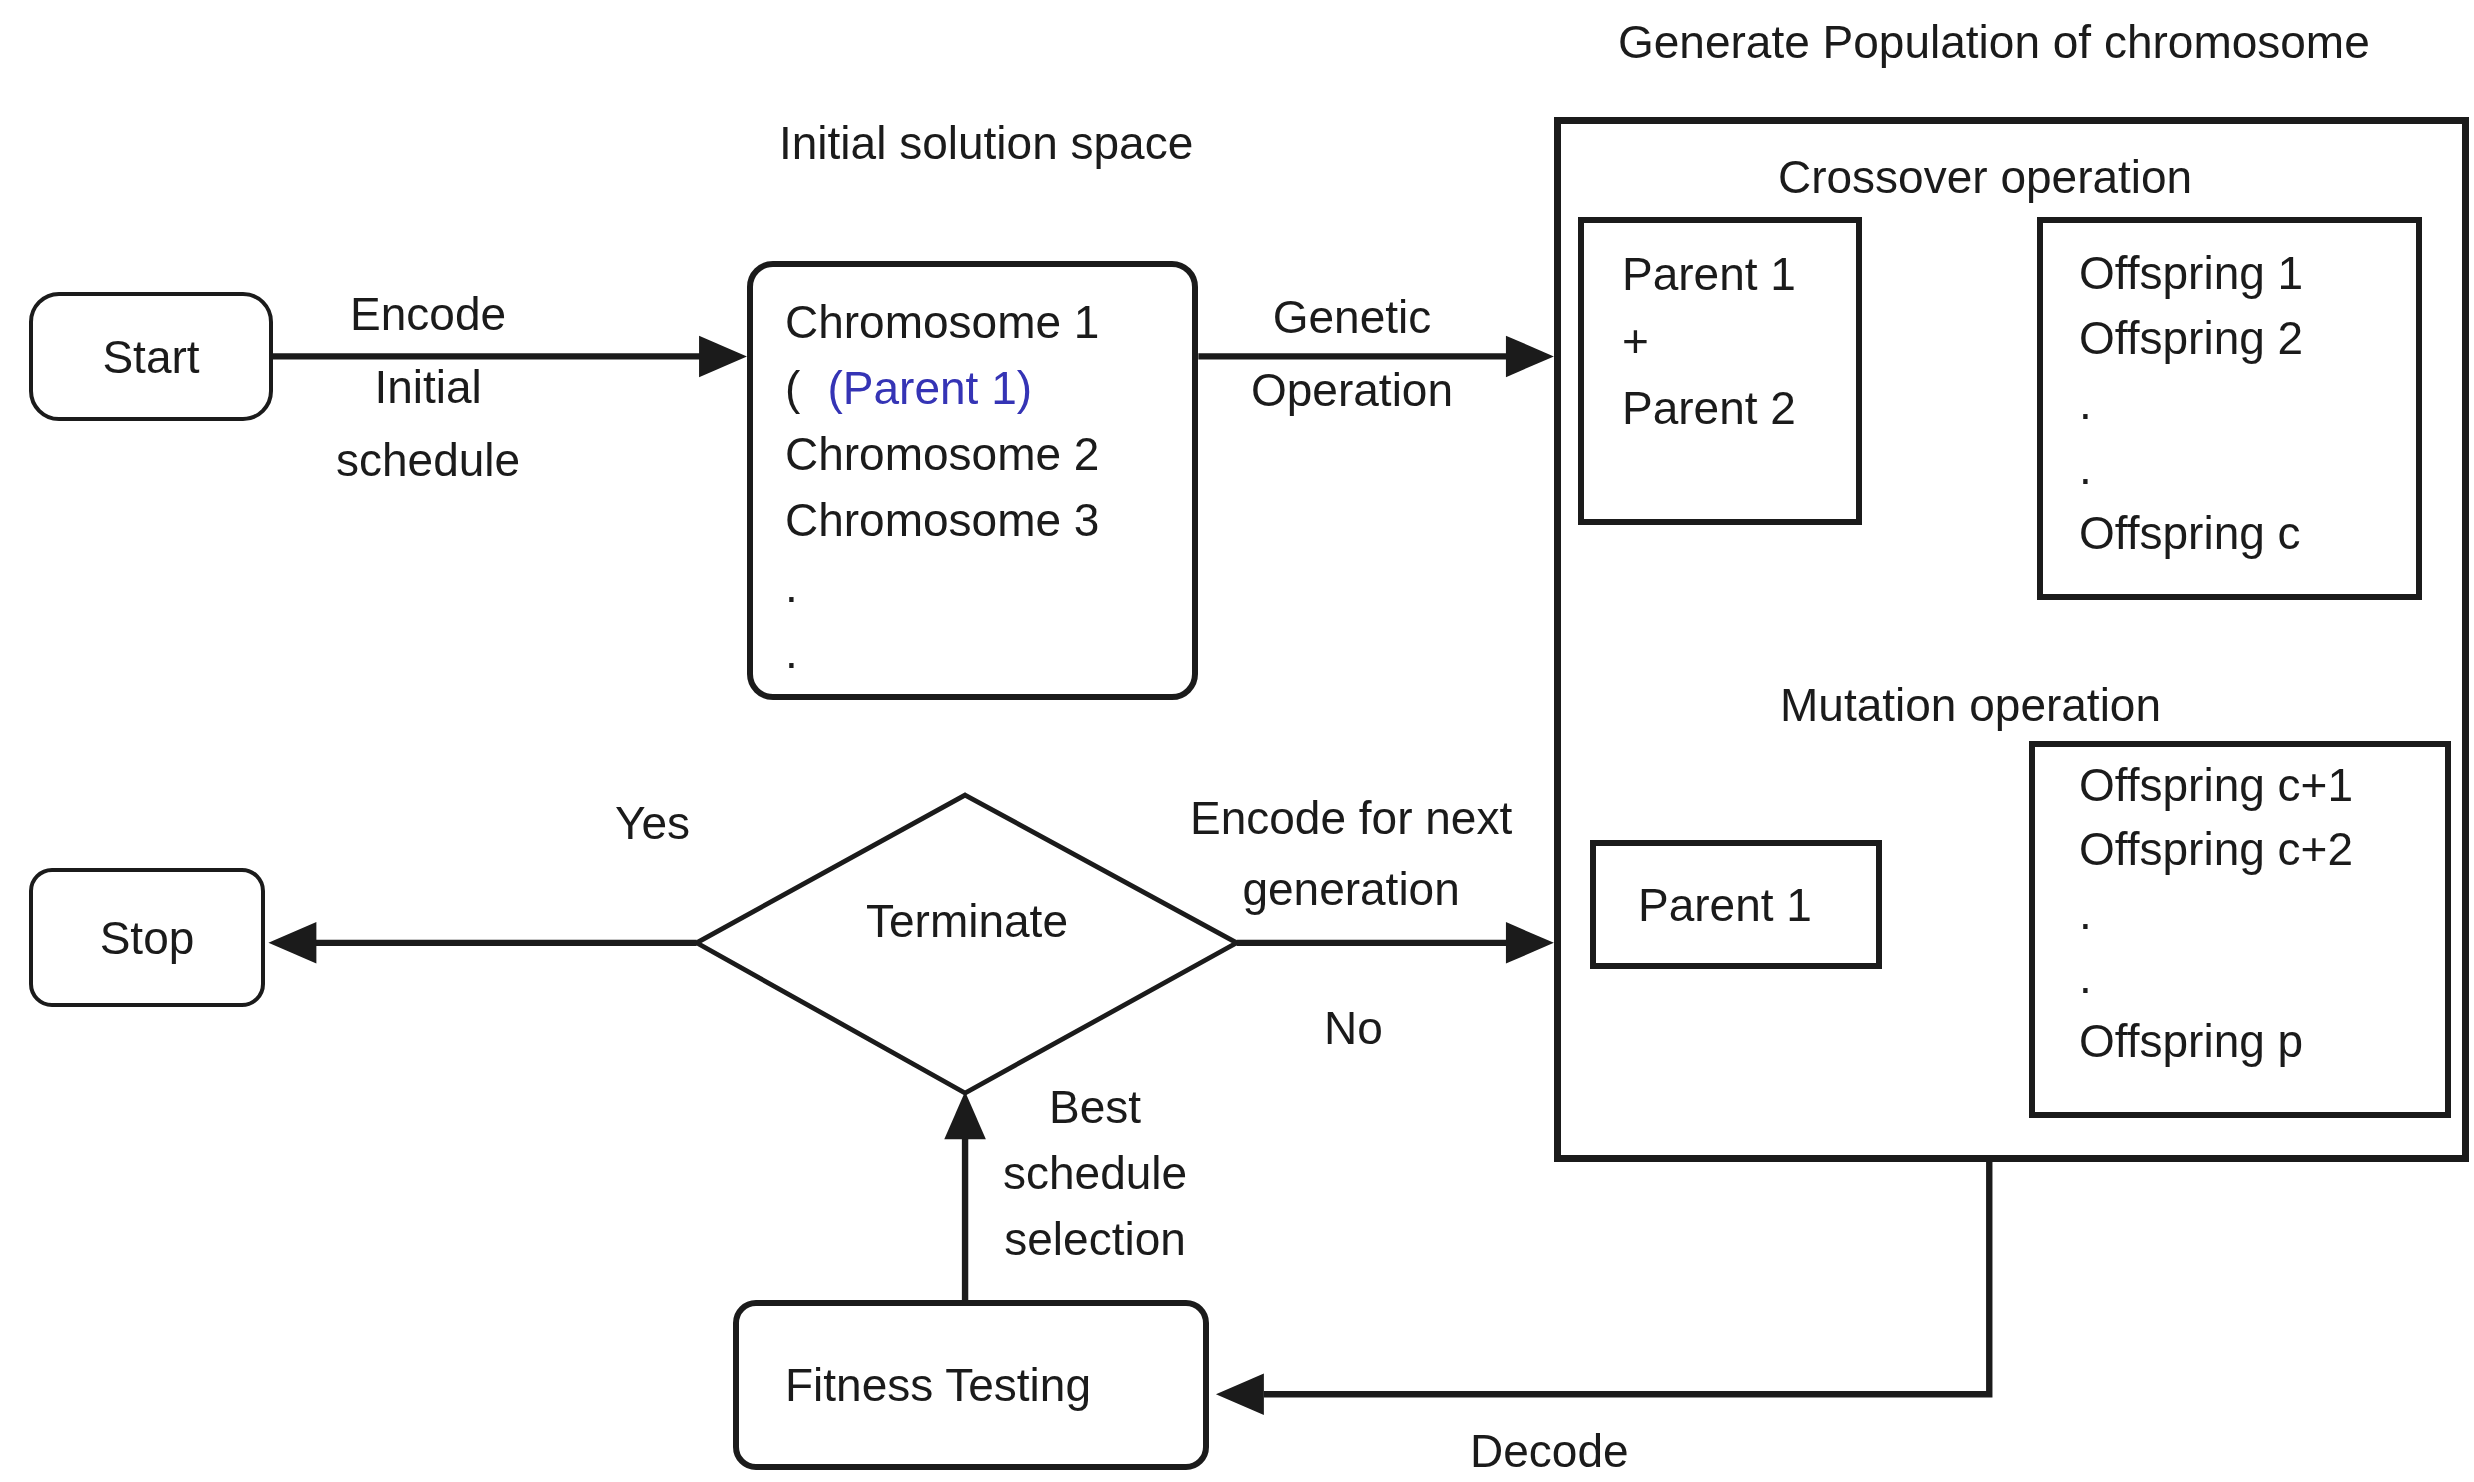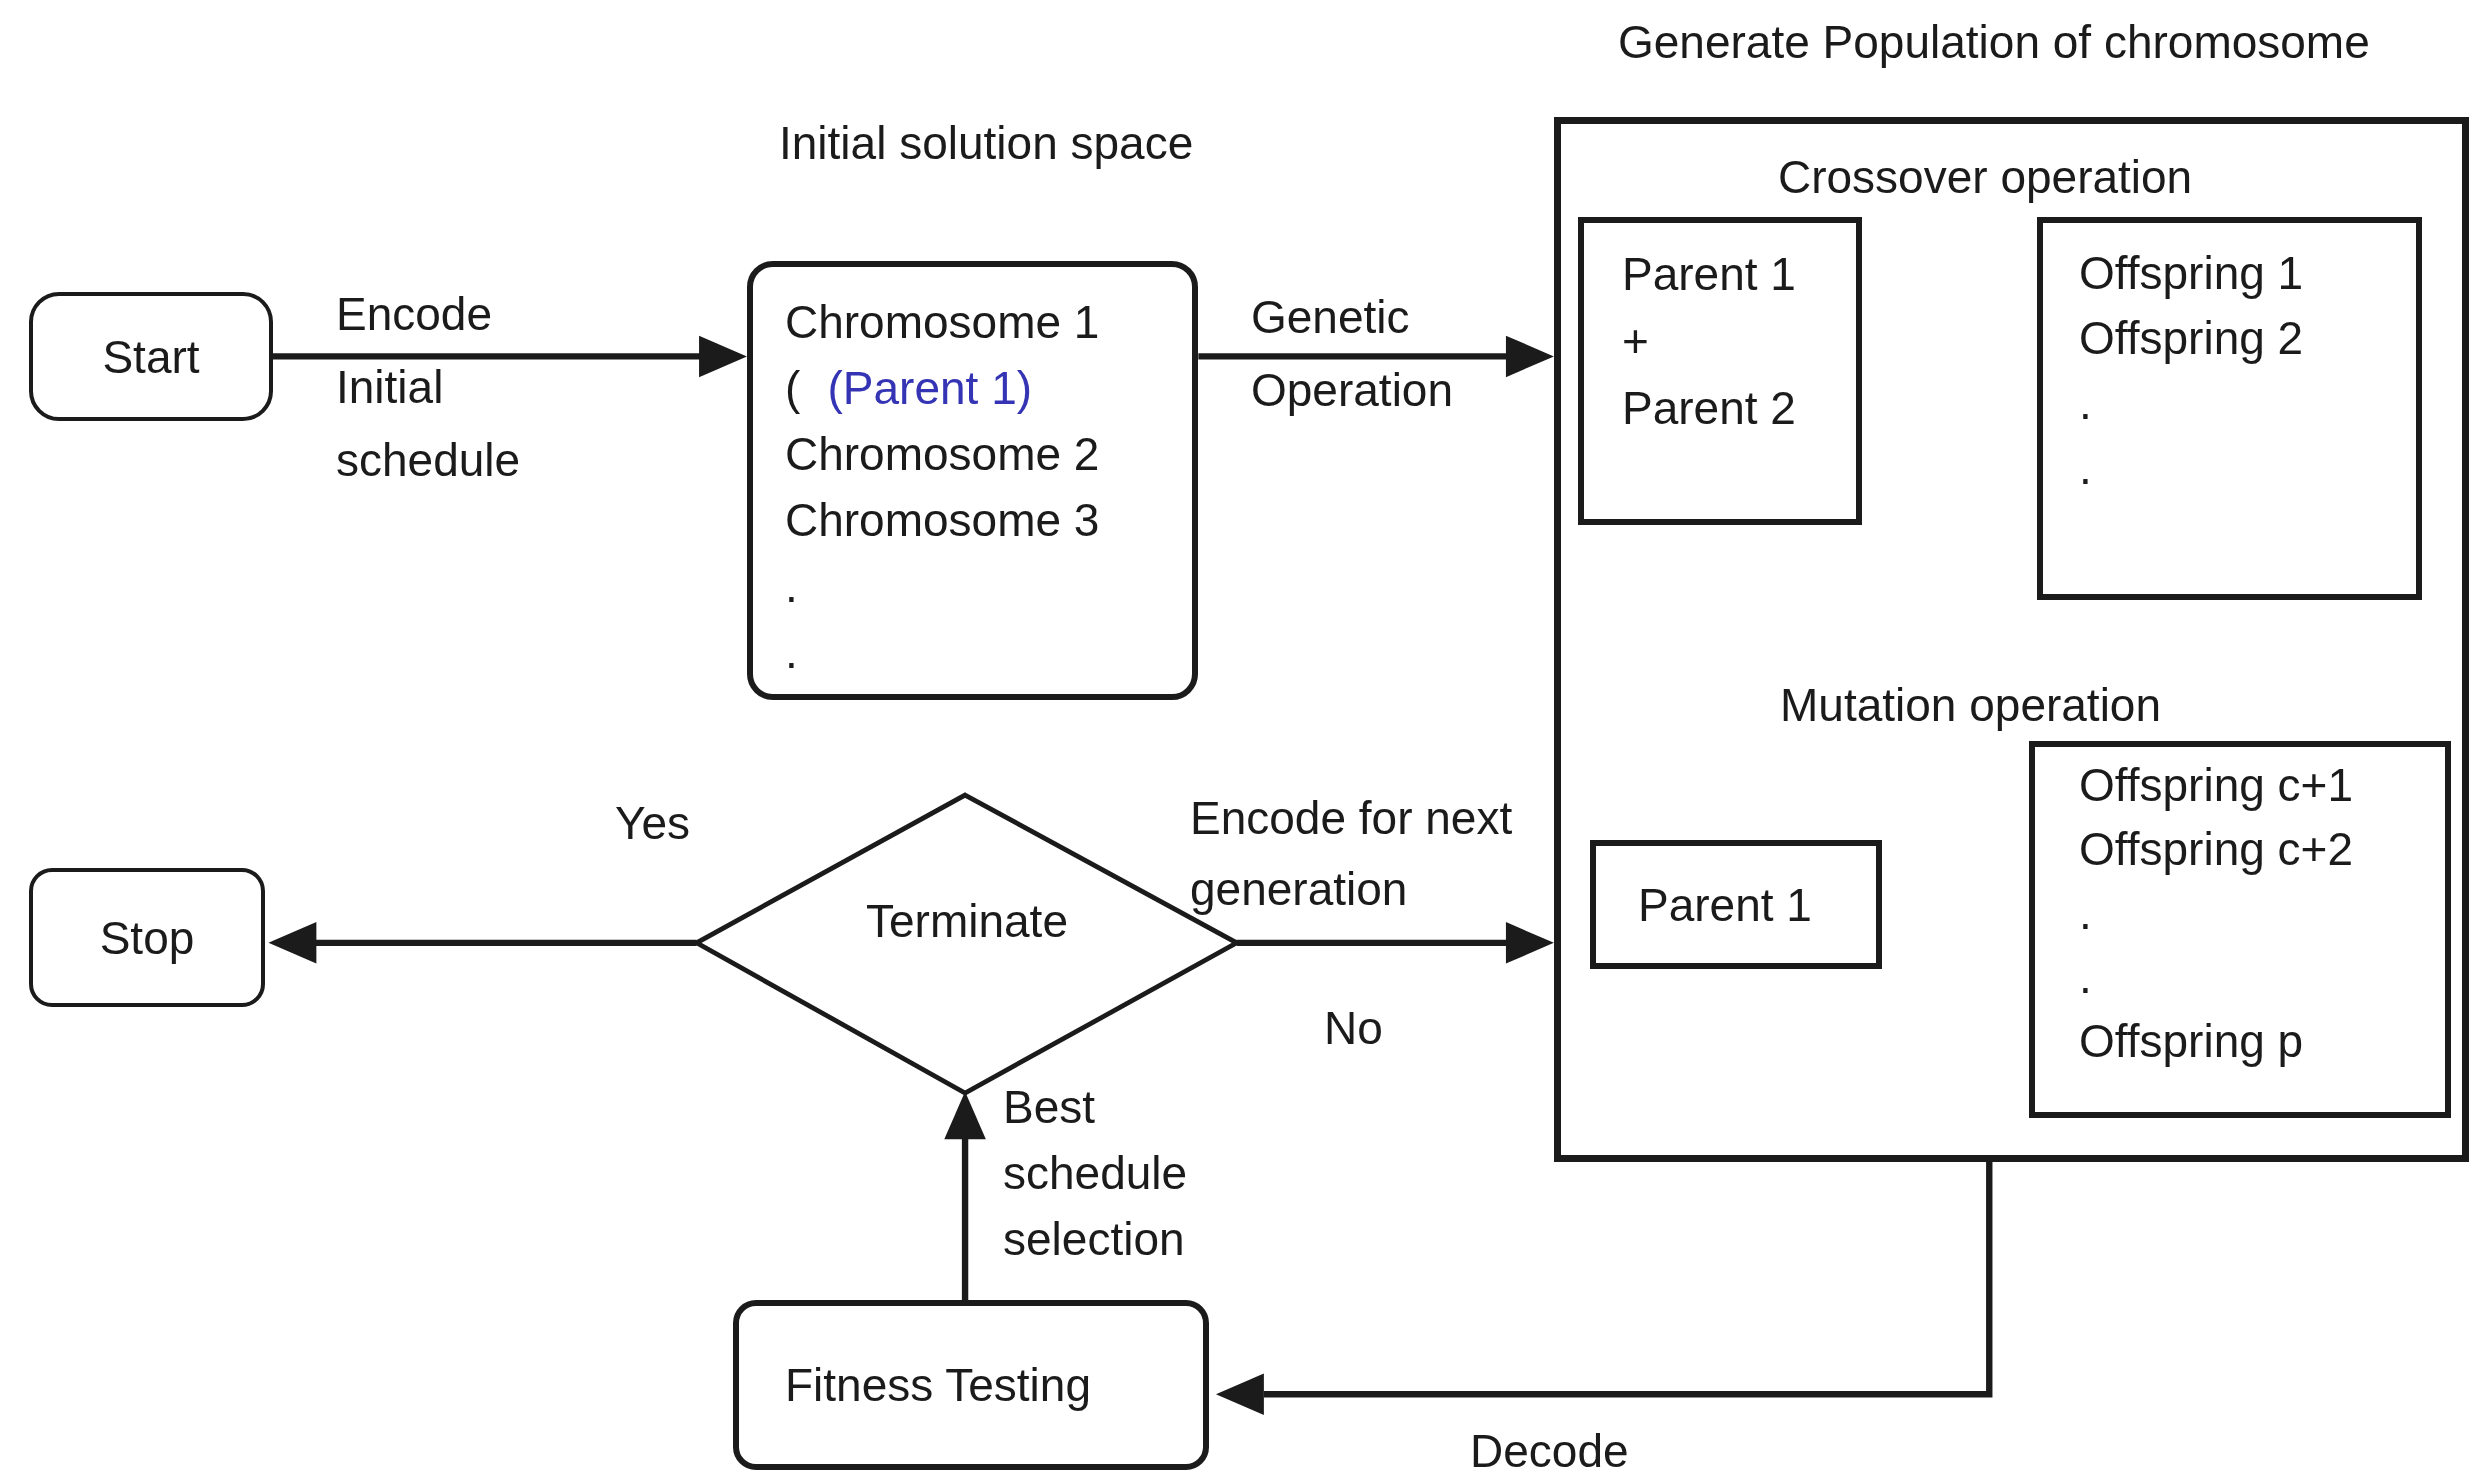--- a/index.html
+++ b/index.html
@@ -42,21 +42,21 @@
     border-width: 7.2px;
   }
   .lines { white-space: nowrap; }
   .label {
     position: absolute;
     font-size: 46px;
     line-height: 56px;
     color: #1b1b1b;
     white-space: nowrap;
   }
-  .label.multi { line-height: 73px; }
+  .label.multi { line-height: 73px; text-align: center; }
   .accent { color: #3534b5; }
   .centered { text-align: center; }
   .flexv {
     display: flex;
     align-items: center;
   }
 </style>
 </head>
 <body>
 
@@ -130,20 +130,21 @@
     <div>Parent 1</div>
     <div>+</div>
     <div>Parent 2</div>
   </div>
 
   <div class="box" style="left:2037px; top:217px; width:385px; height:383px; padding:17.6px 0 0 36px; line-height:65px;">
     <div>Offspring 1</div>
     <div>Offspring 2</div>
     <div>.</div>
     <div>.</div>
+    <div>Offspring c</div>
   </div>
 
   <div class="label" style="left:1780px; top:677px;">Mutation operation</div>
 
   <div class="box flexv" style="left:1590px; top:840px; width:292px; height:129px; padding-left:42px;">
     <span>Parent 1</span>
   </div>
 
   <div class="box" style="left:2029px; top:741px; width:422px; height:377px; padding:6.4px 0 0 44px; line-height:64px;">
     <div>Offspring c+1</div>

